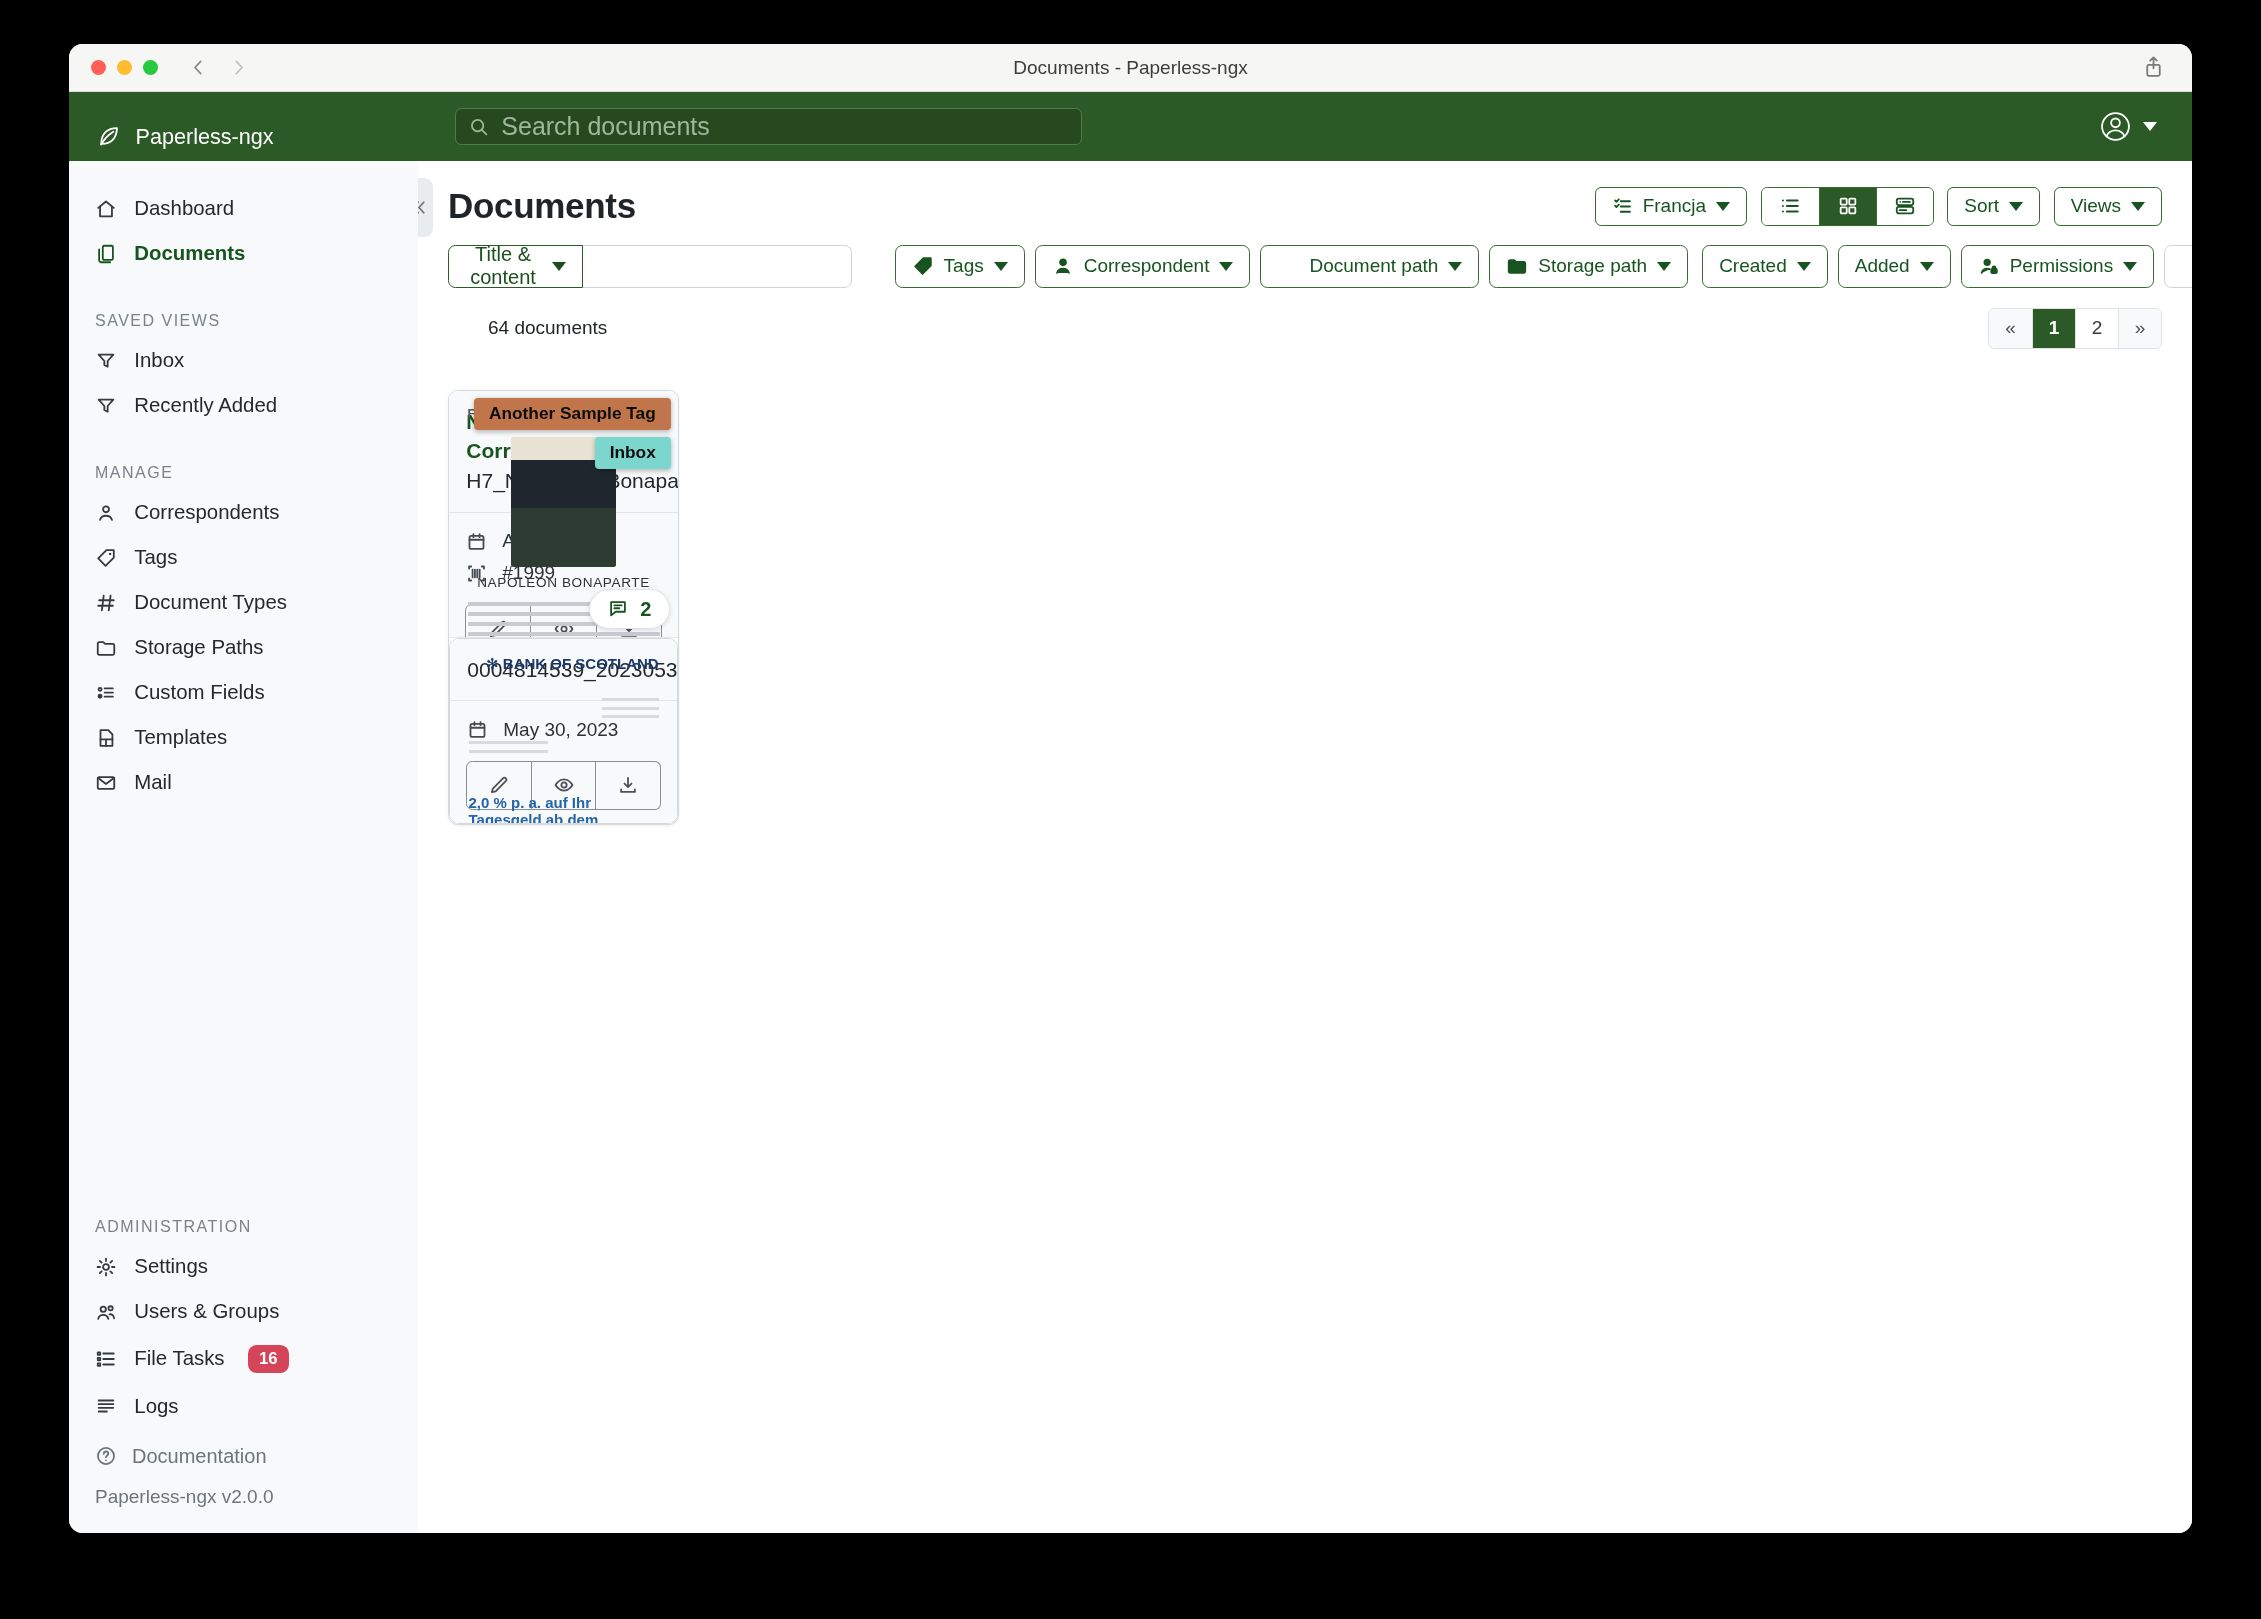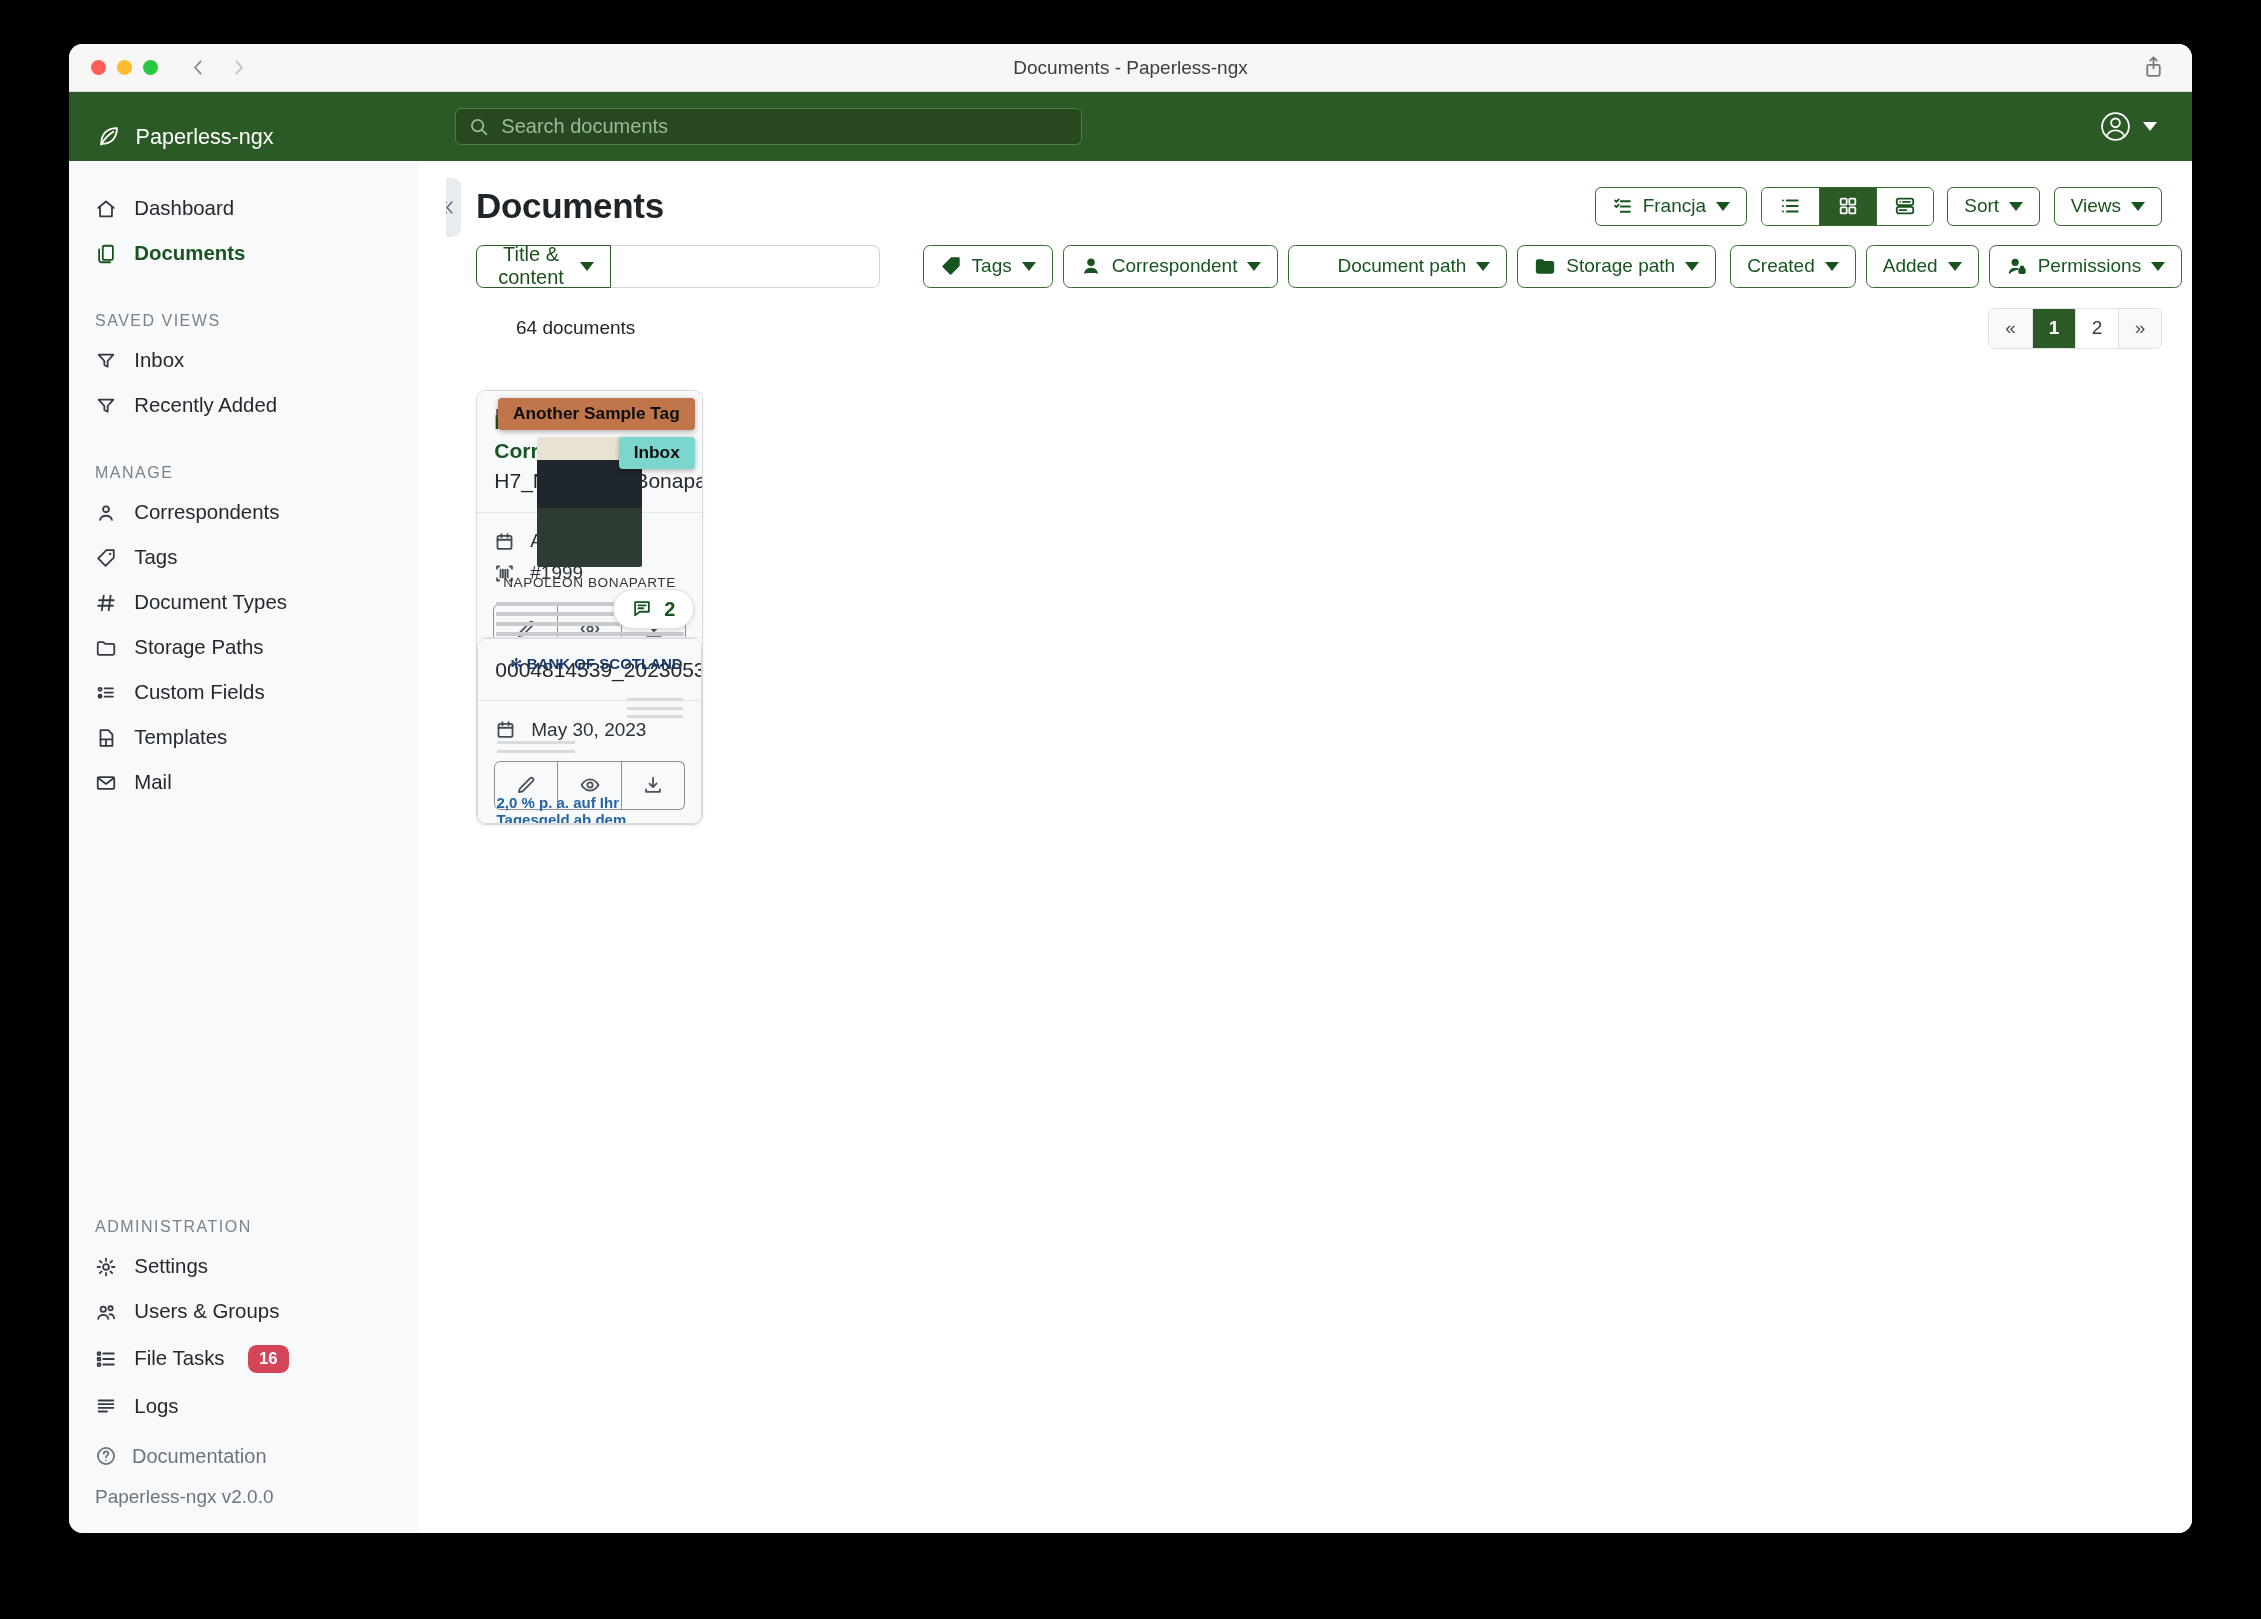--- a/index.html
+++ b/index.html
@@ -18,27 +18,27 @@
   .share{position:absolute;right:26px;color:#7a7a7a;}
   .share .ic{width:25px;height:25px;}
   
   .appbar{height:69px;background:#2c5a26;position:relative;display:flex;align-items:center;flex:none;}
   .brand{display:flex;align-items:center;gap:13.6px;margin-left:26px;color:#fff;margin-top:20px;}
   .brand .ic{width:27px;height:27px;}
   .brand-name{font-size:21.6px;color:#fff;}
   .searchbox{position:absolute;left:386px;top:16px;width:627px;height:37px;background:#27491f;
     border:1.2px solid #517c4a;border-radius:6.2px;display:flex;align-items:center;padding:0 12.3px;gap:10px;}
   .searchbox .ic{width:21px;height:21px;color:#9fb89b;flex:none;}
-  .searchbox input{background:transparent;border:none;outline:none;color:#d7e3d3;font-size:20px;width:100%;font-family:inherit;}
+  .searchbox input{background:transparent;border:none;outline:none;color:#d7e3d3;font-size:25px;width:100%;font-family:inherit;}
   .searchbox input::placeholder{color:#9fb89b;}
   .userbtn{position:absolute;right:35px;display:flex;align-items:center;gap:10px;color:#fff;}
   .userbtn .ic{width:35px;height:35px;}
   .caret{width:0;height:0;border-left:7.4px solid transparent;border-right:7.4px solid transparent;border-top:9.3px solid currentColor;display:inline-block;}
   
-  .bodyrow{flex:1;display:flex;min-height:0;gap:28px;}
+  .bodyrow{flex:1;display:flex;min-height:0;}
   .sidebar{width:349px;background:#f8f9fa;flex:none;display:flex;flex-direction:column;padding:25px 0 18.5px 0;overflow:hidden;}
   .side-item{display:flex;align-items:center;gap:17.3px;padding:11px 12.3px 11px 26px;font-size:20.4px;color:#24292e;cursor:pointer;}
   .side-item .ic{width:22px;height:22px;color:#343a40;flex:none;}
   .side-item.active{color:#17541f;font-weight:700;}
   .side-item.active .ic{color:#17541f;}
   .side-head{font-size:16px;letter-spacing:1.5px;color:#79828a;padding:8.6px 26px;margin-top:27px;font-weight:500;}
   .side-spacer{flex:1;}
   .badge-red{background:#d5455a;color:#fff;font-size:16.7px;font-weight:700;border-radius:8.6px;padding:3.7px 11px;margin-left:6.2px;}
   .side-foot{padding:6.2px 26px;color:#6c757d;}
   .doc-link{display:flex;align-items:center;gap:15px;font-size:20px;color:#6c757d;padding:10px 0;}

